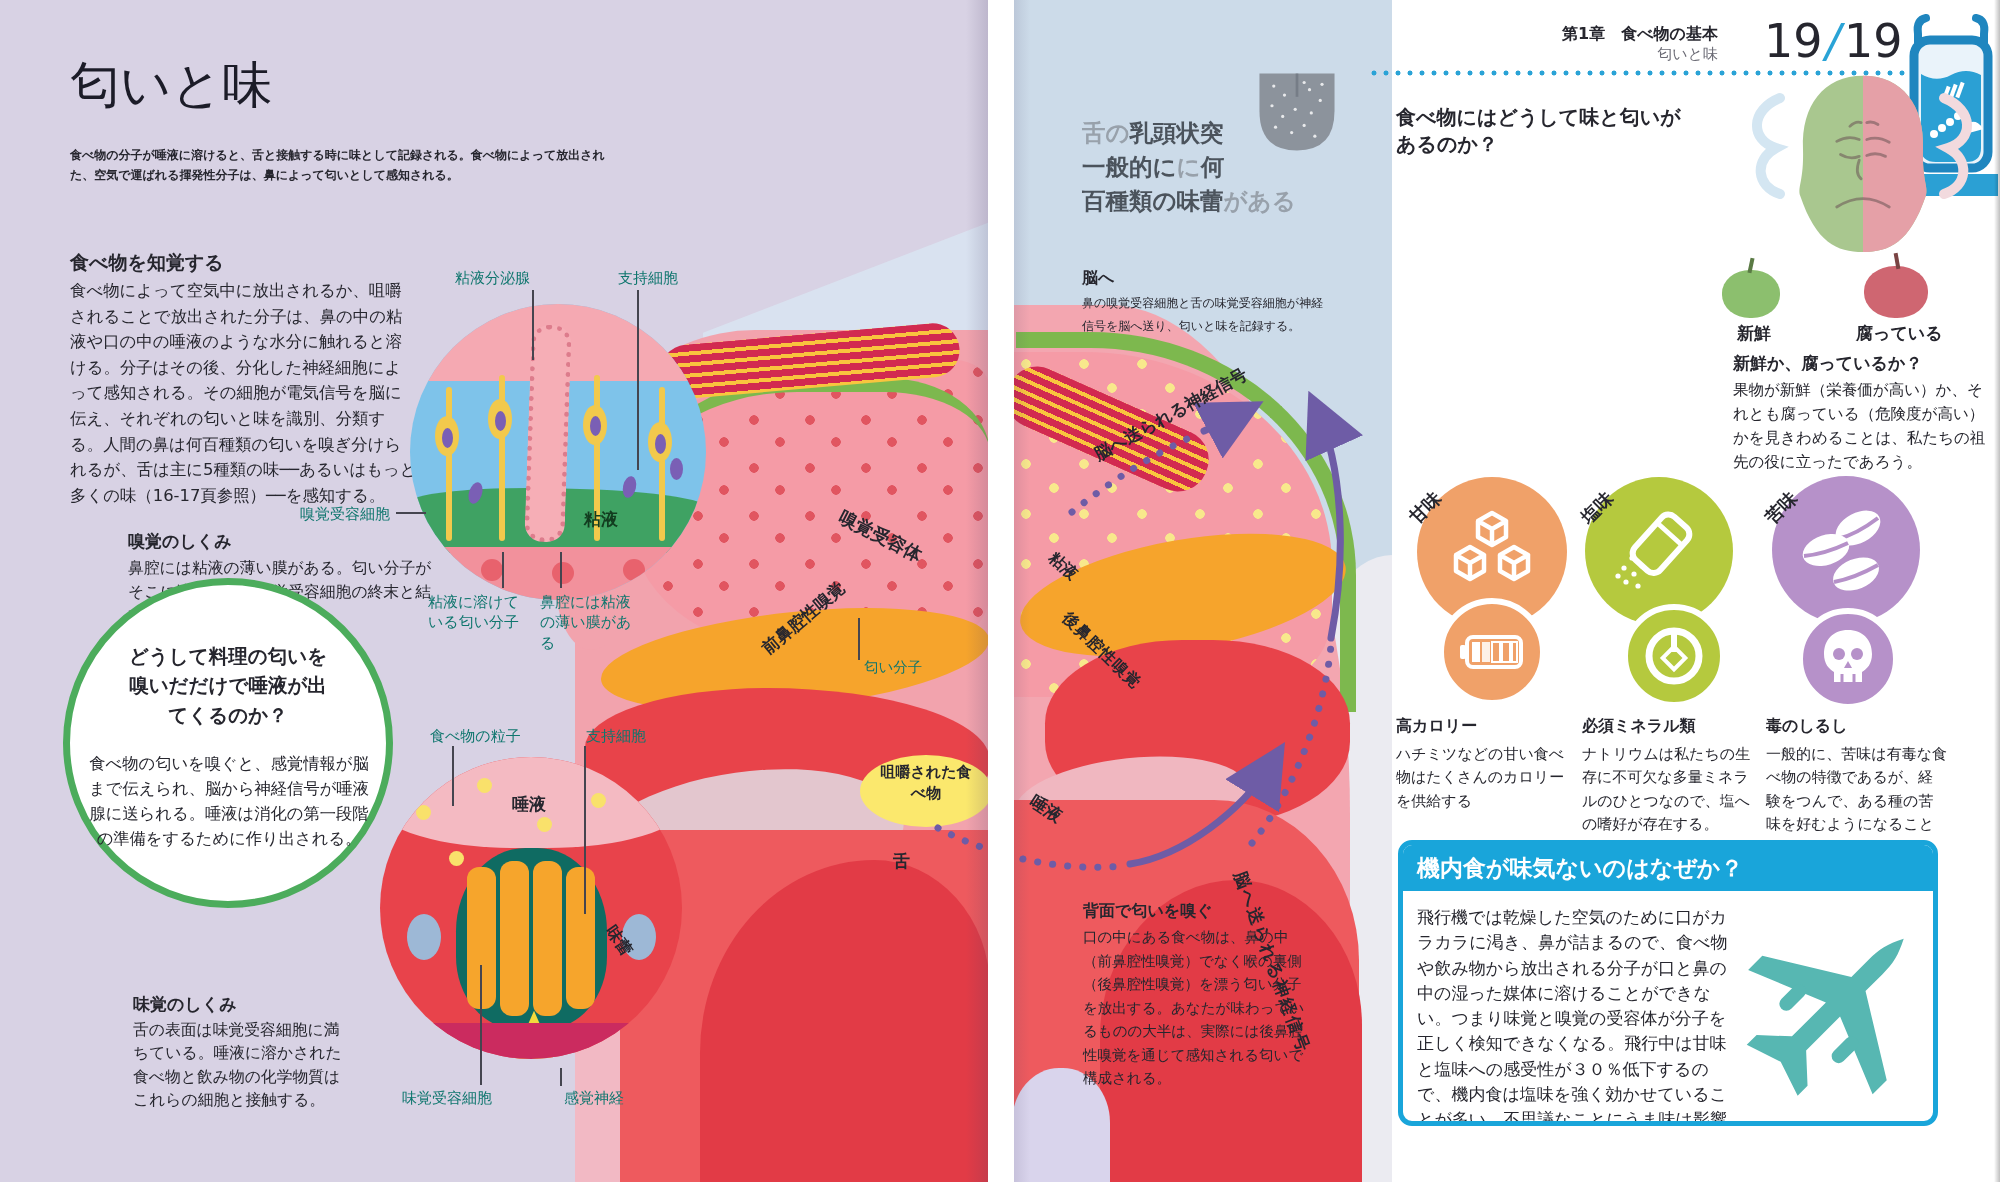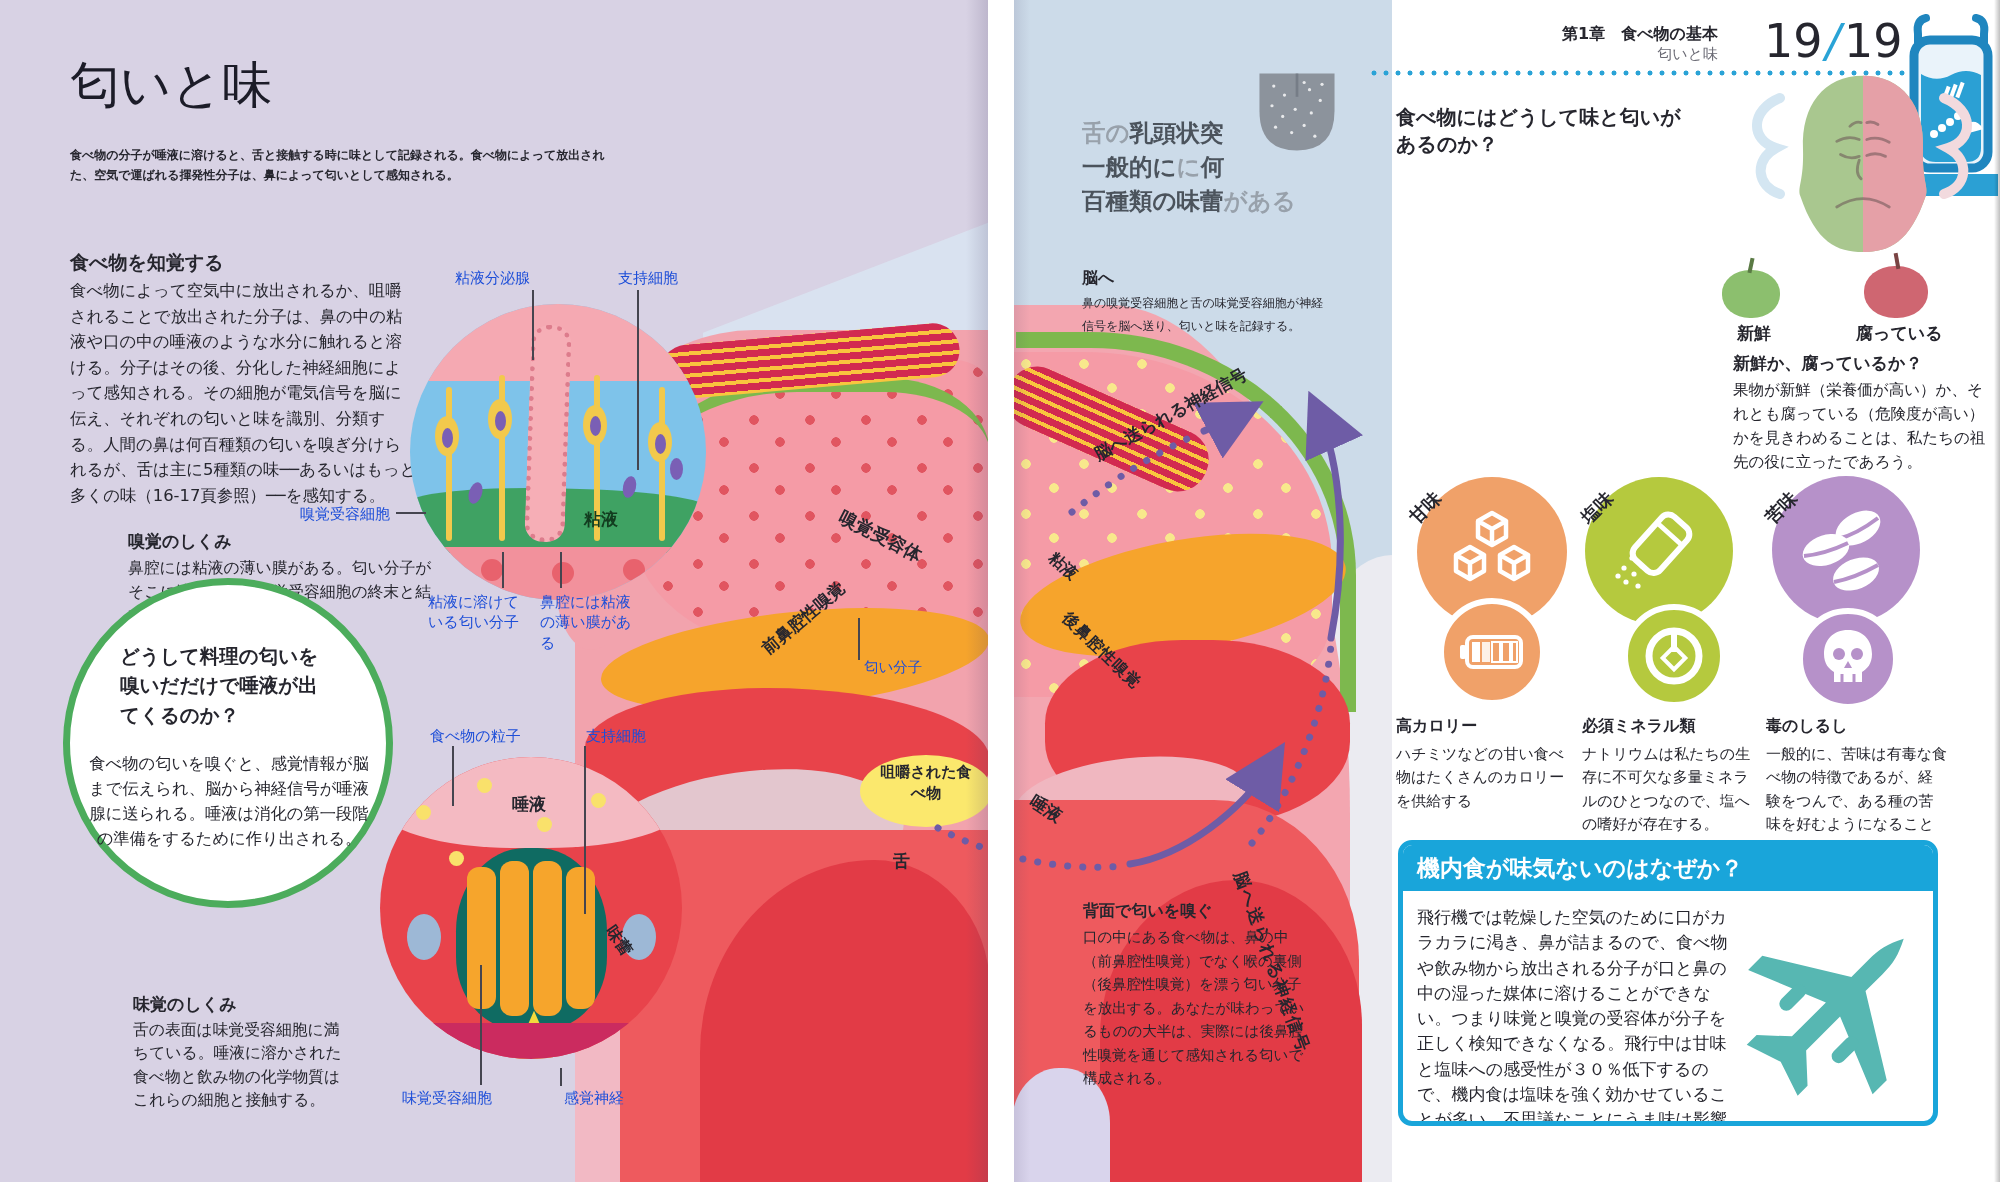--- a/index.html
+++ b/index.html
@@ -3,21 +3,21 @@
 <meta charset="utf-8">
 <style>
   html,body{margin:0;padding:0;background:#9b94ab}
   #page{position:relative;width:2000px;height:1182px;overflow:hidden;background:#fff;
         font-family:"DejaVu Sans",sans-serif;color:#26262e}
   .abs{position:absolute}
   .b{font-weight:bold}
   .rot{transform-origin:0 0}
   .tick{position:absolute;background:#45454f}
   .circ{border-radius:50%}
-  .lbl{font-size:15px;line-height:1.35;color:#1d4ed8}
+  .lbl{font-size:15px;line-height:1.35;color:#0f766e}
   .cap-h{font-size:16px;font-weight:bold}
   .cap-b{font-size:15px;line-height:1.55;margin-top:6px}
   svg{display:block}
 </style>
 </head>
 <body>
 
 <div id="page">
 
   <div class="abs" style="left:0;top:0;width:990px;height:1182px;background:#d8d2e4"></div>
@@ -87,21 +87,21 @@
   <div class="tick" style="left:396px;top:512px;width:30px;height:1.5px"></div>
   <div class="tick" style="left:502px;top:552px;width:1.5px;height:36px"></div>
   <div class="abs lbl" style="left:428px;top:592px;width:95px">粘液に溶けている匂い分子</div>
   <div class="tick" style="left:560px;top:552px;width:1.5px;height:36px"></div>
   <div class="abs lbl" style="left:540px;top:592px;width:100px">鼻腔には粘液の薄い膜がある</div>
 
   <div class="abs b" style="left:128px;top:530px;font-size:17px">嗅覚のしくみ</div>
   <div class="abs" style="left:128px;top:556px;width:312px;font-size:15.8px;line-height:1.5">鼻腔には粘液の薄い膜がある。匂い分子がそこに溶けると、嗅覚受容細胞の終末と結びつく。</div>
 
   <div class="abs circ" style="left:63px;top:578px;width:330px;height:330px;background:#fff;border:7px solid #4cac5c;box-sizing:border-box"></div>
-  <div class="abs b" style="left:120px;top:642px;width:216px;font-size:19.5px;line-height:1.5;">どうして料理の匂いを嗅いだだけで唾液が出てくるのか？</div>
+  <div class="abs b" style="left:120px;top:642px;width:216px;font-size:19.5px;line-height:1.5;text-align:center">どうして料理の匂いを嗅いだだけで唾液が出てくるのか？</div>
   <div class="abs" style="left:83px;top:752px;width:292px;font-size:16.3px;line-height:1.53;text-align:center">食べ物の匂いを嗅ぐと、感覚情報が脳まで伝えられ、脳から神経信号が唾液腺に送られる。唾液は消化の第一段階の準備をするために作り出される。</div>
 
   <div class="abs circ" style="left:380px;top:757px;width:302px;height:302px;background:#e8434b;overflow:hidden">
     <div class="abs" style="left:0;top:0;width:100%;height:30%;background:#f4bac2;border-radius:0 0 45% 45%"></div>
     <div class="abs circ" style="left:12%;top:16%;width:15px;height:15px;background:#f9e16b"></div>
     <div class="abs circ" style="left:32%;top:7%;width:15px;height:15px;background:#f9e16b"></div>
     <div class="abs circ" style="left:52%;top:20%;width:15px;height:15px;background:#f9e16b"></div>
     <div class="abs circ" style="left:70%;top:12%;width:15px;height:15px;background:#f9e16b"></div>
     <div class="abs circ" style="left:23%;top:31%;width:15px;height:15px;background:#f9e16b"></div>
     <div class="abs circ" style="left:9%;top:52%;width:34px;height:46px;background:#9db8d6"></div>

